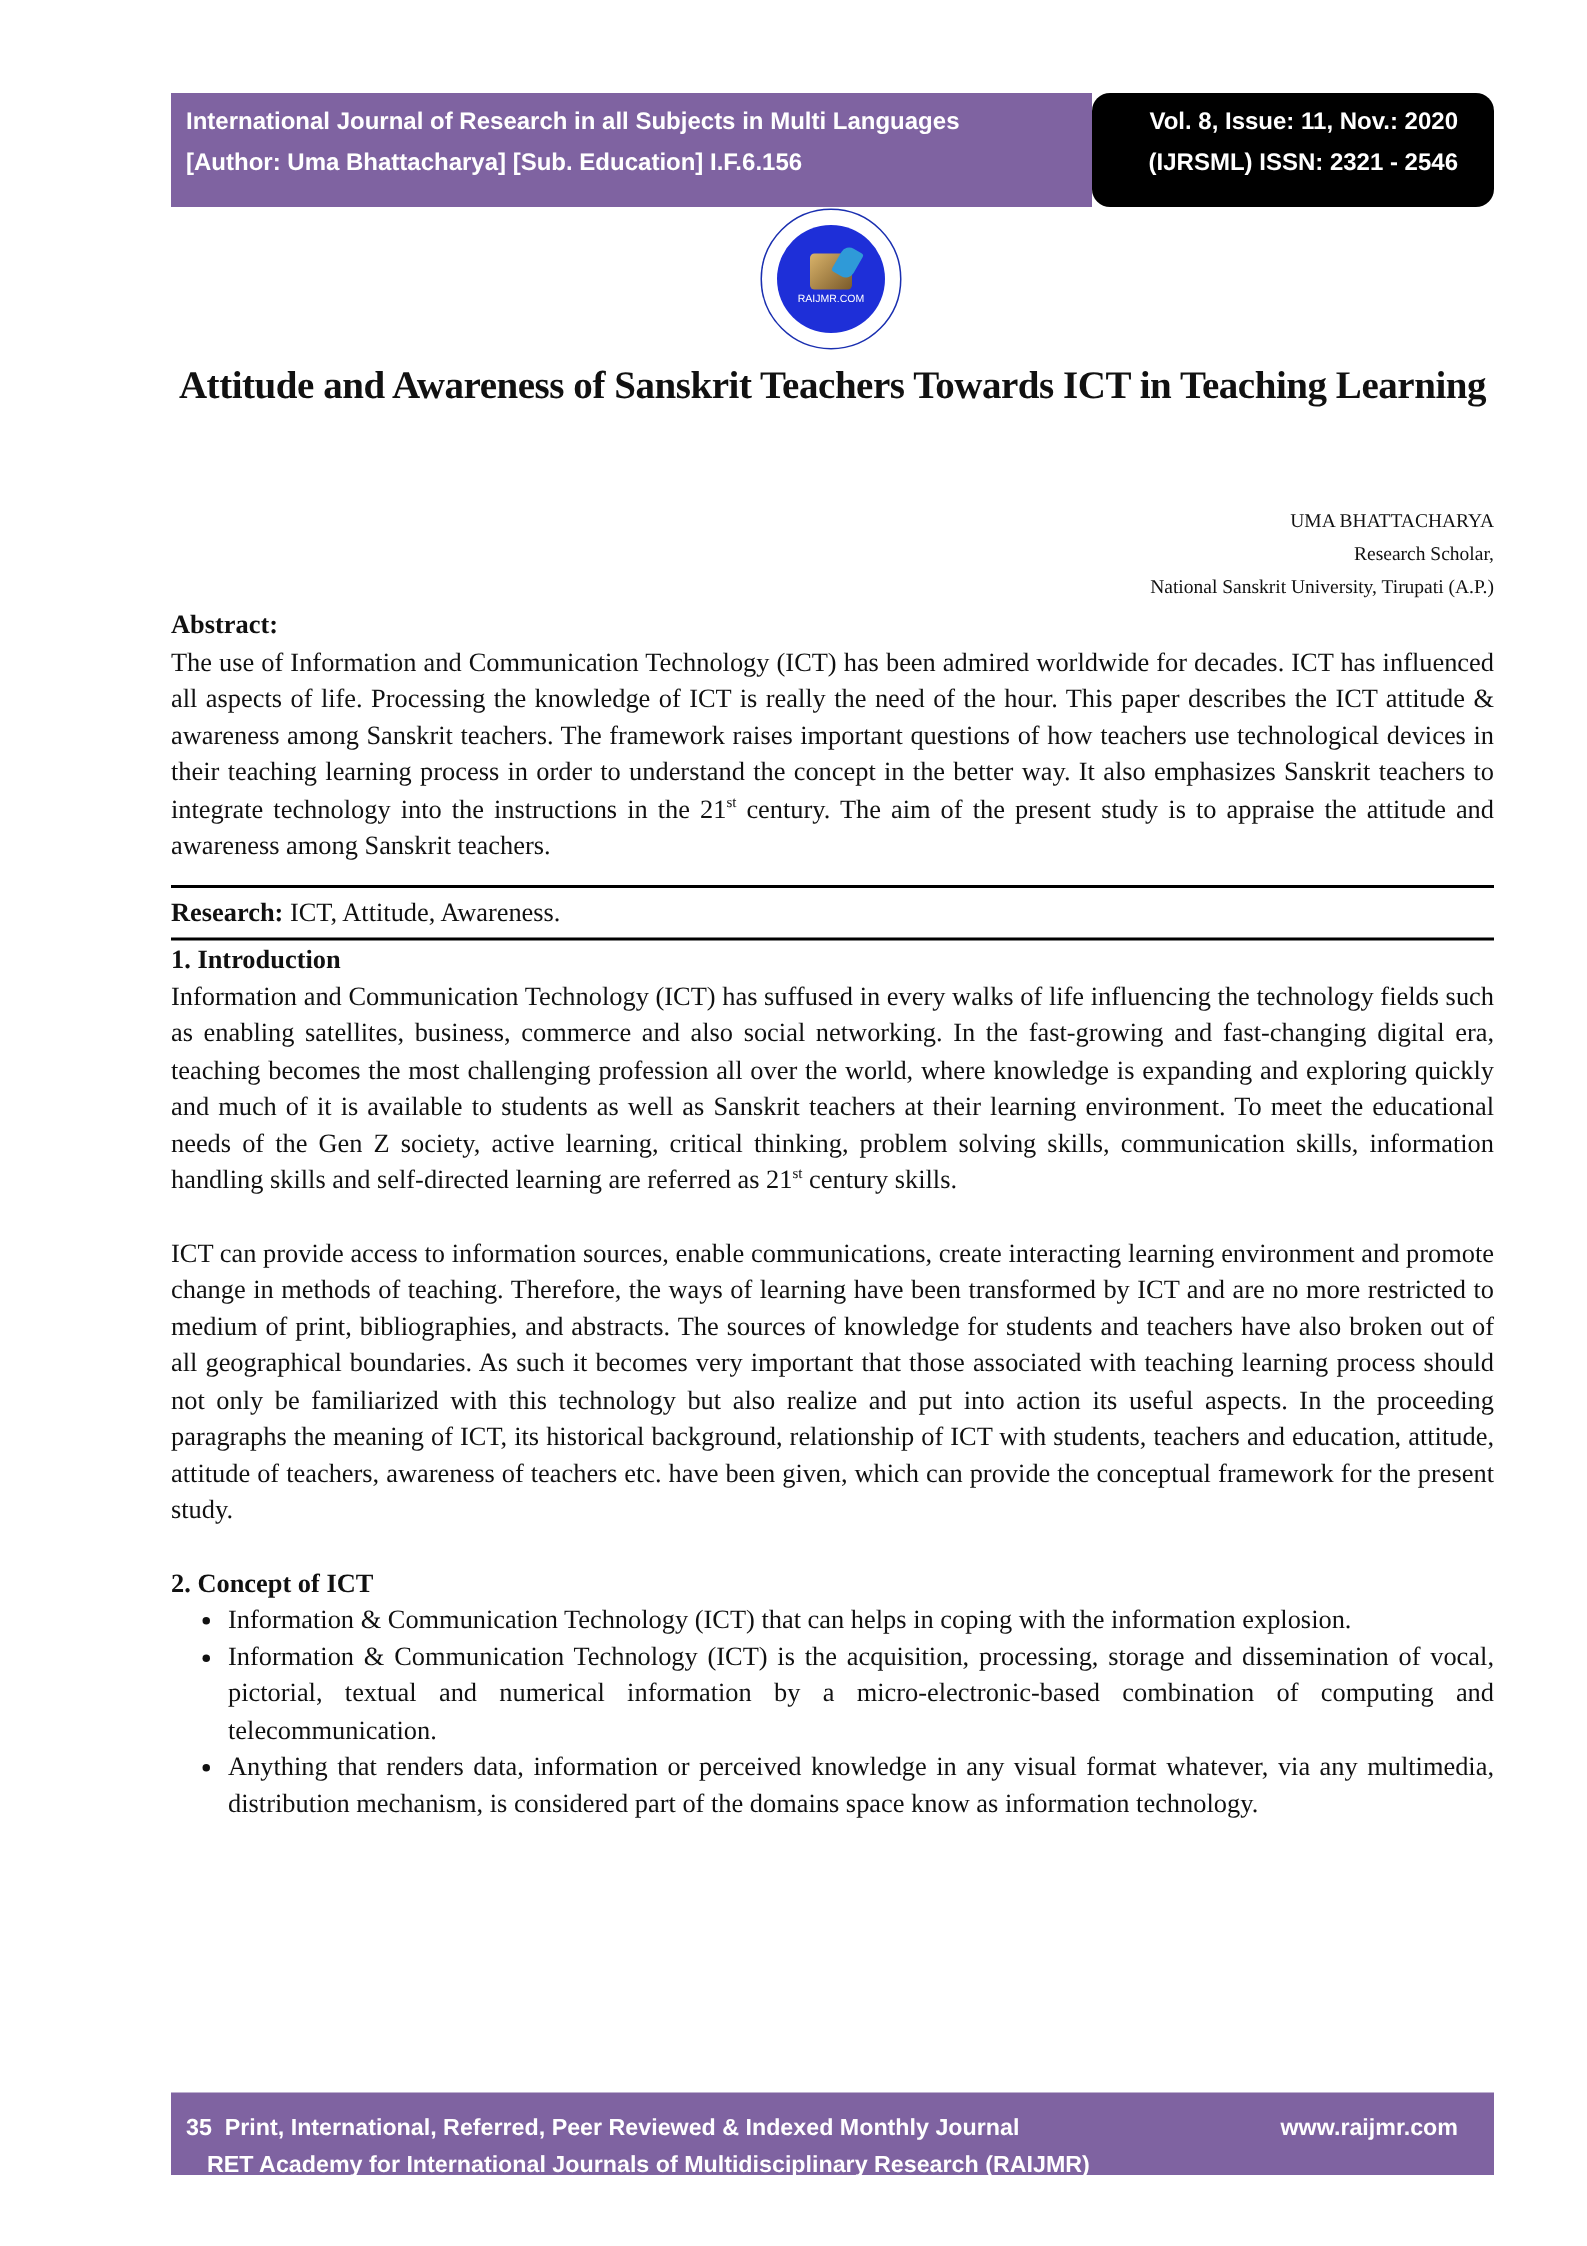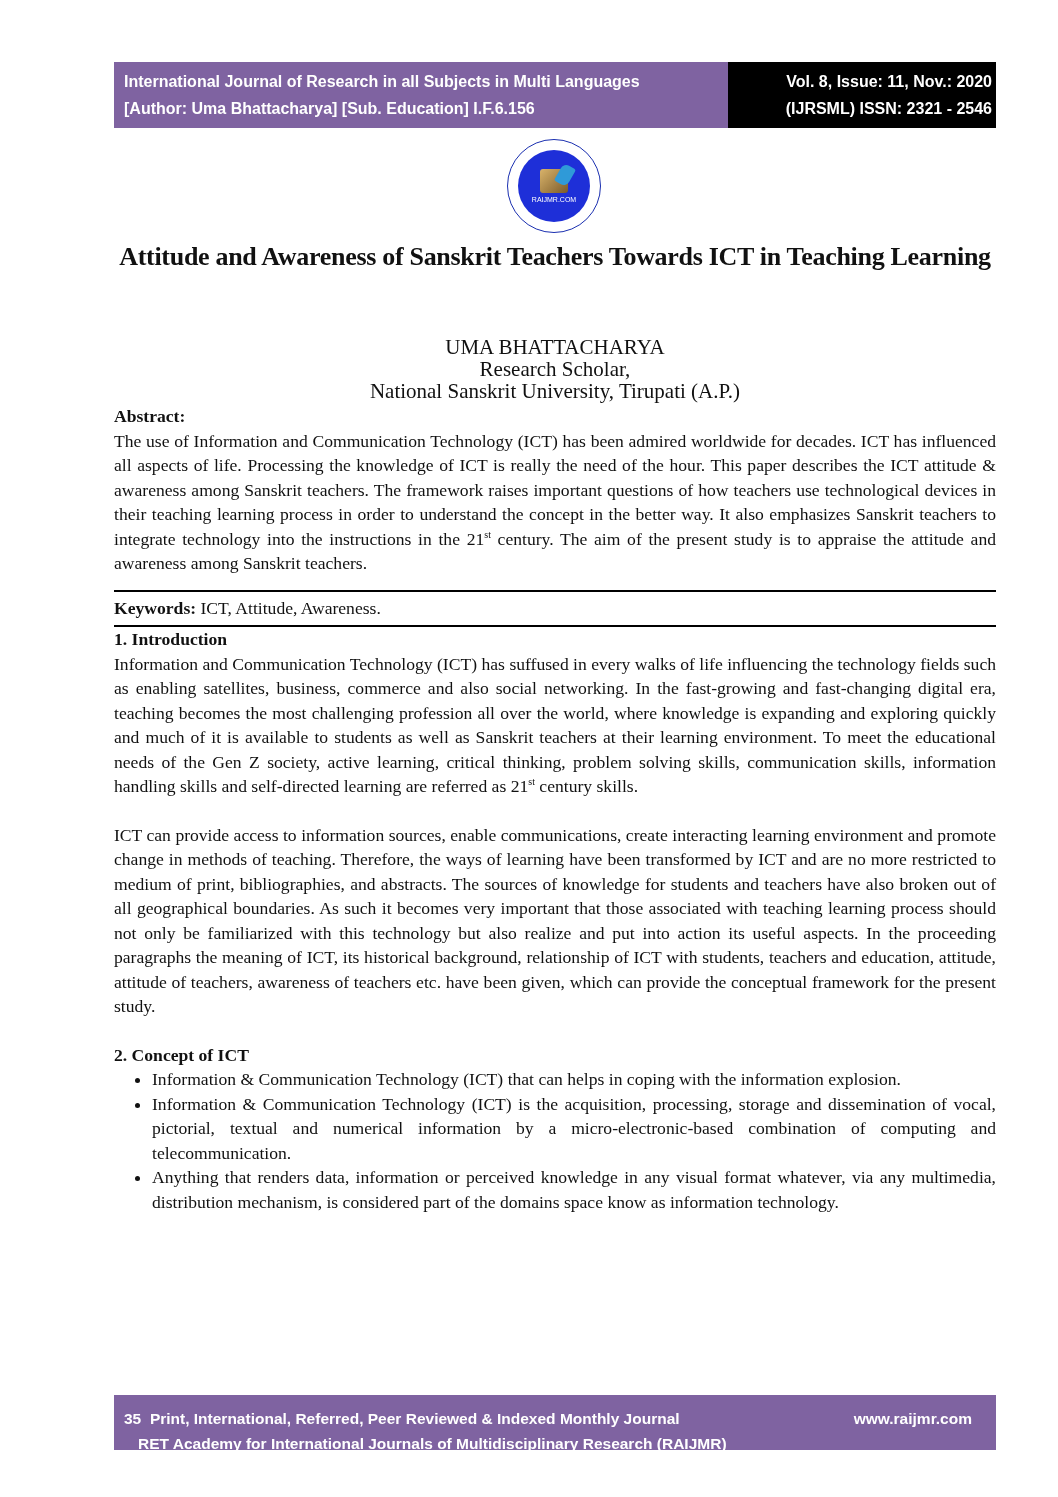--- a/index.html
+++ b/index.html
@@ -1,33 +1,33 @@
 <!DOCTYPE html>
 <html><head>
 <meta charset="utf-8">
 <style>
   html, body { margin: 0; padding: 0; background: #ffffff; }
   body { width: 1058px; height: 1497px; position: relative; overflow: hidden;
          font-family: "Liberation Serif", serif; color: #111; }
-  .header { position: absolute; left: 114px; top: 62px; width: 882px; height: 66px; display: flex; }
+  .header { position: absolute; left: 114px; top: 62px; width: 882px; height: 76px; display: flex; }
   .header-left { background: #7f63a1; color: #fff; width: 614px; padding: 6px 0 0 10px; box-sizing: border-box;
                  font-family: "Liberation Sans", sans-serif; font-weight: bold; font-size: 16px; line-height: 27px; }
-  .header-right { background: #000; color: #fff; flex: 1; text-align: right; padding: 6px 4px 0 0; box-sizing: border-box;
-                  font-family: "Liberation Sans", sans-serif; font-weight: bold; font-size: 16px; line-height: 27px; }
+  .header-right { background: #000; color: #fff; flex: 1; text-align: right; padding: 6px 24px 0 0; box-sizing: border-box;
+                  font-family: "Liberation Sans", sans-serif; font-weight: bold; font-size: 16px; line-height: 27px; border-radius: 12px; }
   .logo { position: absolute; left: 506px; top: 138px; width: 96px; height: 96px; border-radius: 50%;
           background: #fff; display: flex; align-items: center; justify-content: center; }
   .logo-ring { width: 94px; height: 94px; border-radius: 50%; border: 1px solid #1a2fb0; box-sizing: border-box;
                display: flex; align-items: center; justify-content: center; }
   .logo-inner { width: 72px; height: 72px; border-radius: 50%; background: #1e2fd8; display: flex; flex-direction: column;
                 align-items: center; justify-content: center; color: #fff; font-family: "Liberation Sans", sans-serif; font-size: 7px; }
   .logo-emblem { width: 28px; height: 24px; background: linear-gradient(135deg,#d9b36a,#7a5a2a); border-radius: 3px; margin-bottom: 3px; position: relative; }
   .logo-emblem::after { content: ""; position: absolute; right: -4px; top: -4px; width: 14px; height: 20px; background: #2f9ad8; transform: rotate(30deg); border-radius: 6px 2px; }
   .title { position: absolute; left: 114px; top: 238px; width: 882px; text-align: center; font-weight: bold;
            font-size: 26px; line-height: 37px; letter-spacing: -0.3px; }
-  .author { position: absolute; left: 114px; top: 336px; width: 882px; text-align: center; font-size: 21px; line-height: 22px; }
+  .author { position: absolute; left: 114px; top: 336px; width: 882px; text-align: right; font-size: 13px; line-height: 22px; }
   .content { position: absolute; left: 114px; top: 404px; width: 882px; font-size: 17.6px; line-height: 24.5px; }
   .h { font-weight: bold; margin: 0; }
   p { margin: 0; text-align: justify; }
   .rule { border-top: 2px solid #000; margin: 0; }
   ul { margin: 0; padding-left: 38px; }
   li { text-align: justify; list-style: disc; }
   sup { font-size: 10px; line-height: 0; }
   .footer { position: absolute; left: 114px; top: 1395px; width: 882px; height: 55px; background: #7f63a1; color: #fff;
             font-family: "Liberation Sans", sans-serif; font-weight: bold; font-size: 15.5px; line-height: 25px; box-sizing: border-box; padding: 11px 24px 0 10px; }
   .footer-row1 { display: flex; justify-content: space-between; }
@@ -61,21 +61,21 @@
 <div class="author">
   <div>UMA BHATTACHARYA</div>
   <div>Research Scholar,</div>
   <div>National Sanskrit University, Tirupati (A.P.)</div>
 </div>
 
 <div class="content">
   <div class="h">Abstract:</div>
   <p><span>The use of Information and Communication Technology (ICT) has been admired worldwide for decades. ICT has influenced all aspects of life. Processing the knowledge of ICT is really the need of the hour. This paper describes the ICT attitude &amp; awareness among Sanskrit teachers. The framework raises important questions of how teachers use technological devices in their teaching learning process in order to understand the concept in the better way. It also emphasizes Sanskrit teachers to integrate technology into the instructions in the 21</span><sup>st</sup><span> century. The aim of the present study is to appraise the attitude and awareness among Sanskrit teachers.</span></p>
   <div class="rule" style="margin-top:14px;"></div>
-  <div style="padding:4px 0 5px 0;"><b>Keywords:</b><span> ICT, Attitude, Awareness.</span></div>
+  <div style="padding:4px 0 5px 0;"><b>Research:</b><span> ICT, Attitude, Awareness.</span></div>
   <div class="rule"></div>
 
   <div class="h" style="">1. Introduction</div>
   <p><span>Information and Communication Technology (ICT) has suffused in every walks of life influencing the technology fields such as enabling satellites, business, commerce and also social networking. In the fast-growing and fast-changing digital era, teaching becomes the most challenging profession all over the world, where knowledge is expanding and exploring quickly and much of it is available to students as well as Sanskrit teachers at their learning environment. To meet the educational needs of the Gen Z society, active learning, critical thinking, problem solving skills, communication skills, information handling skills and self-directed learning are referred as 21</span><sup>st</sup><span> century skills.</span></p>
   <p style="margin-top:24px;">ICT can provide access to information sources, enable communications, create interacting learning environment and promote change in methods of teaching. Therefore, the ways of learning have been transformed by ICT and are no more restricted to medium of print, bibliographies, and abstracts. The sources of knowledge for students and teachers have also broken out of all geographical boundaries. As such it becomes very important that those associated with teaching learning process should not only be familiarized with this technology but also realize and put into action its useful aspects. In the proceeding paragraphs the meaning of ICT, its historical background, relationship of ICT with students, teachers and education, attitude, attitude of teachers, awareness of teachers etc. have been given, which can provide the conceptual framework for the present study.</p>
 
   <div class="h" style="margin-top:24px;">2. Concept of ICT</div>
   <ul>
     <li>Information &amp; Communication Technology (ICT) that can helps in coping with the information explosion.</li>
     <li>Information &amp; Communication Technology (ICT) is the acquisition, processing, storage and dissemination of vocal, pictorial, textual and numerical information by a micro-electronic-based combination of computing and telecommunication.</li>

